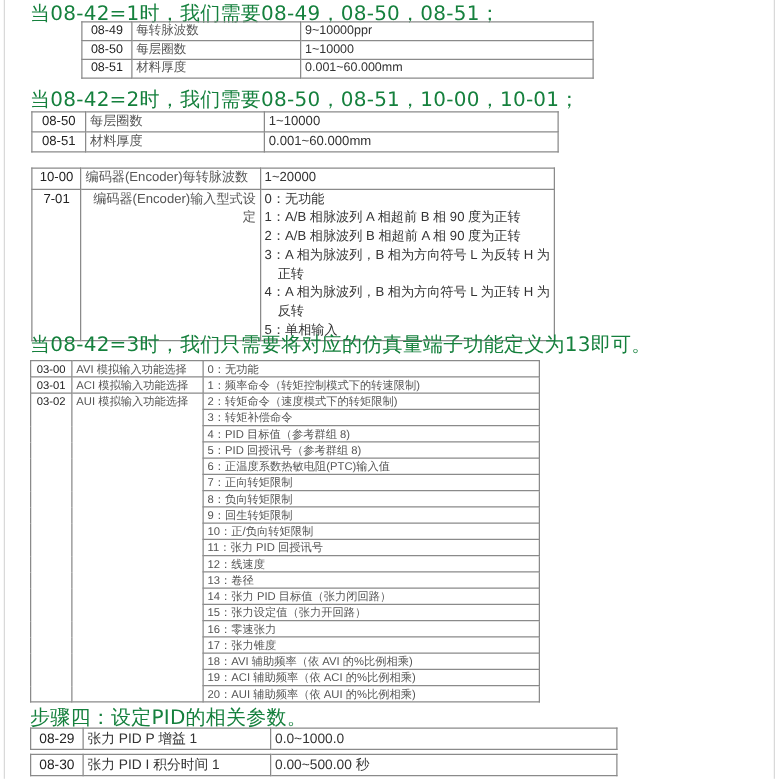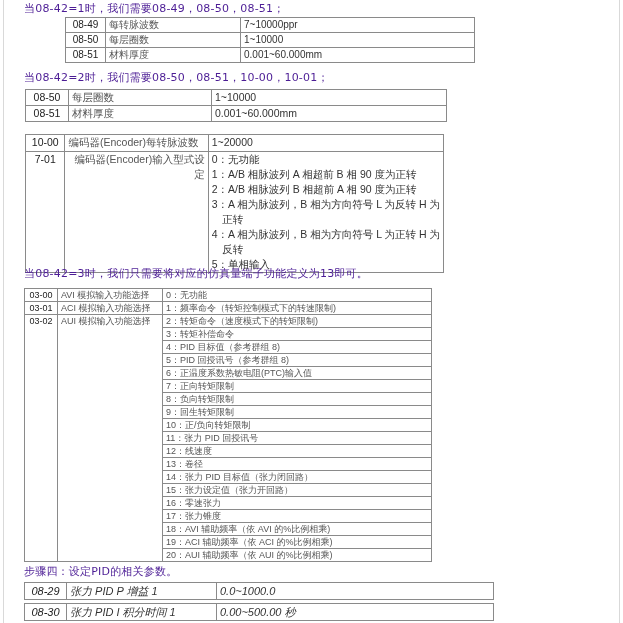--- a/index.html
+++ b/index.html
@@ -1,33 +1,33 @@
 <!DOCTYPE html>
 <html><head>
 <meta charset="utf-8">
 <style>
   html, body { margin:0; padding:0; background:#fff; }
   body { width:623px; height:623px; position:relative; overflow:hidden;
          font-family:"DejaVu Sans", sans-serif; color:#333; }
   .frame-left { position:absolute; left:3px; top:0; width:1px; height:623px; background:#d9d9d9; }
   .frame-right { position:absolute; left:619px; top:0; width:1px; height:623px; background:#d9d9d9; }
-  .line { position:absolute; left:24px; font-size:11px; color:#4c1d95; white-space:nowrap; letter-spacing:0.2px; }
+  .line { position:absolute; left:24px; font-size:16px; color:#15803d; white-space:nowrap; letter-spacing:0.2px; }
   table { position:absolute; border-collapse:collapse; font-family:"Liberation Sans", sans-serif; color:#333; }
   td { border:1px solid #8a8a8a; padding:0 3px; vertical-align:top; white-space:nowrap; }
   .t1 { left:25px; top:17px; width:410px; font-size:10px;margin-left:40px; }
   .t1 td { height:14px; line-height:14px; }
   .t2 { left:25px; top:89px; width:422px; font-size:10.5px; }
   .t2 td { height:15px; line-height:15px; }
   .t3 { left:25px; top:134px; width:419px; font-size:10.5px; }
   .t3 td { line-height:15px; }
   .t3 .multi div { line-height:15px; }
   .t4 { left:24px; top:288px; width:408px; font-size:9px; }
   .t4 td { height:12px; line-height:12px; }
   .t5 { left:24px; top:582px; width:470px; font-size:11px; }
-  .t5 td { height:16px; line-height:16px;font-style:italic; }
+  .t5 td { height:16px; line-height:16px; }
   .c-code { text-align:center; color:#222; }
   .cn { color:#555; }
   .gap td { border:none; height:3px; padding:0; }
 </style>
 </head>
 <body>
 
 <div class="frame-left"></div>
 <div class="frame-right"></div>
 
@@ -35,21 +35,21 @@
 <table class="t1">
   <colgroup>
       <col style="width:40px">
       <col style="width:135px">
       <col>
     </colgroup>
   <tbody>
       <tr>
     <td class="c-code">08-49</td>
     <td class="cn">每转脉波数</td>
-    <td>7~10000ppr</td>
+    <td>9~10000ppr</td>
   </tr>
   <tr>
     <td class="c-code">08-50</td>
     <td class="cn">每层圈数</td>
     <td>1~10000</td>
   </tr>
   <tr>
     <td class="c-code">08-51</td>
     <td class="cn">材料厚度</td>
     <td>0.001~60.000mm</td>

